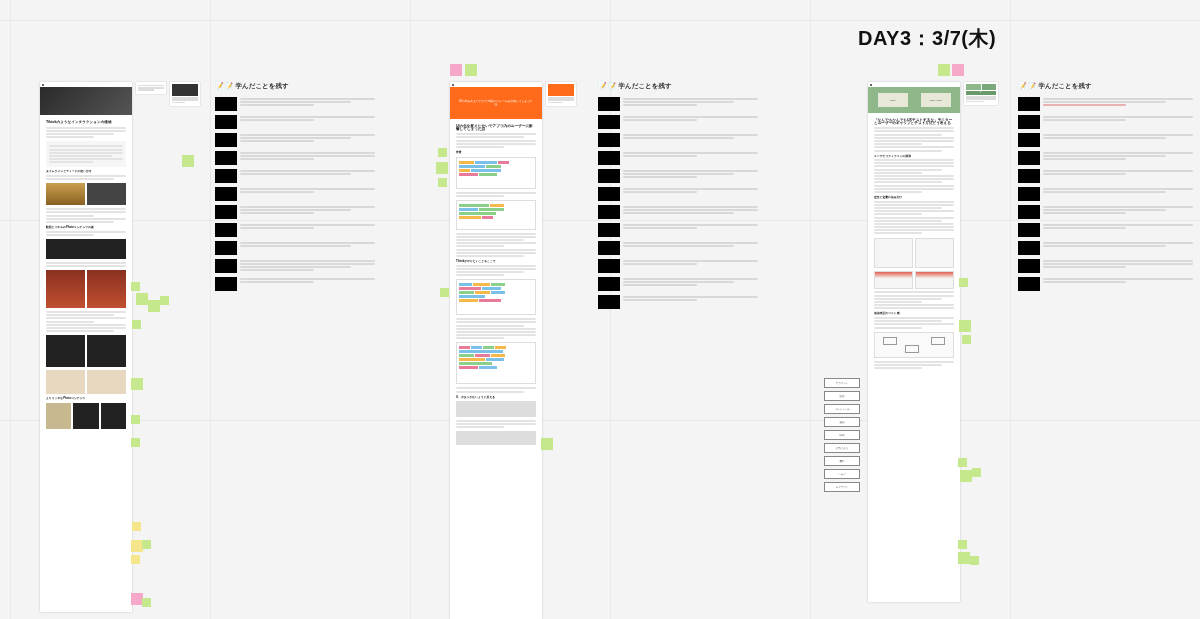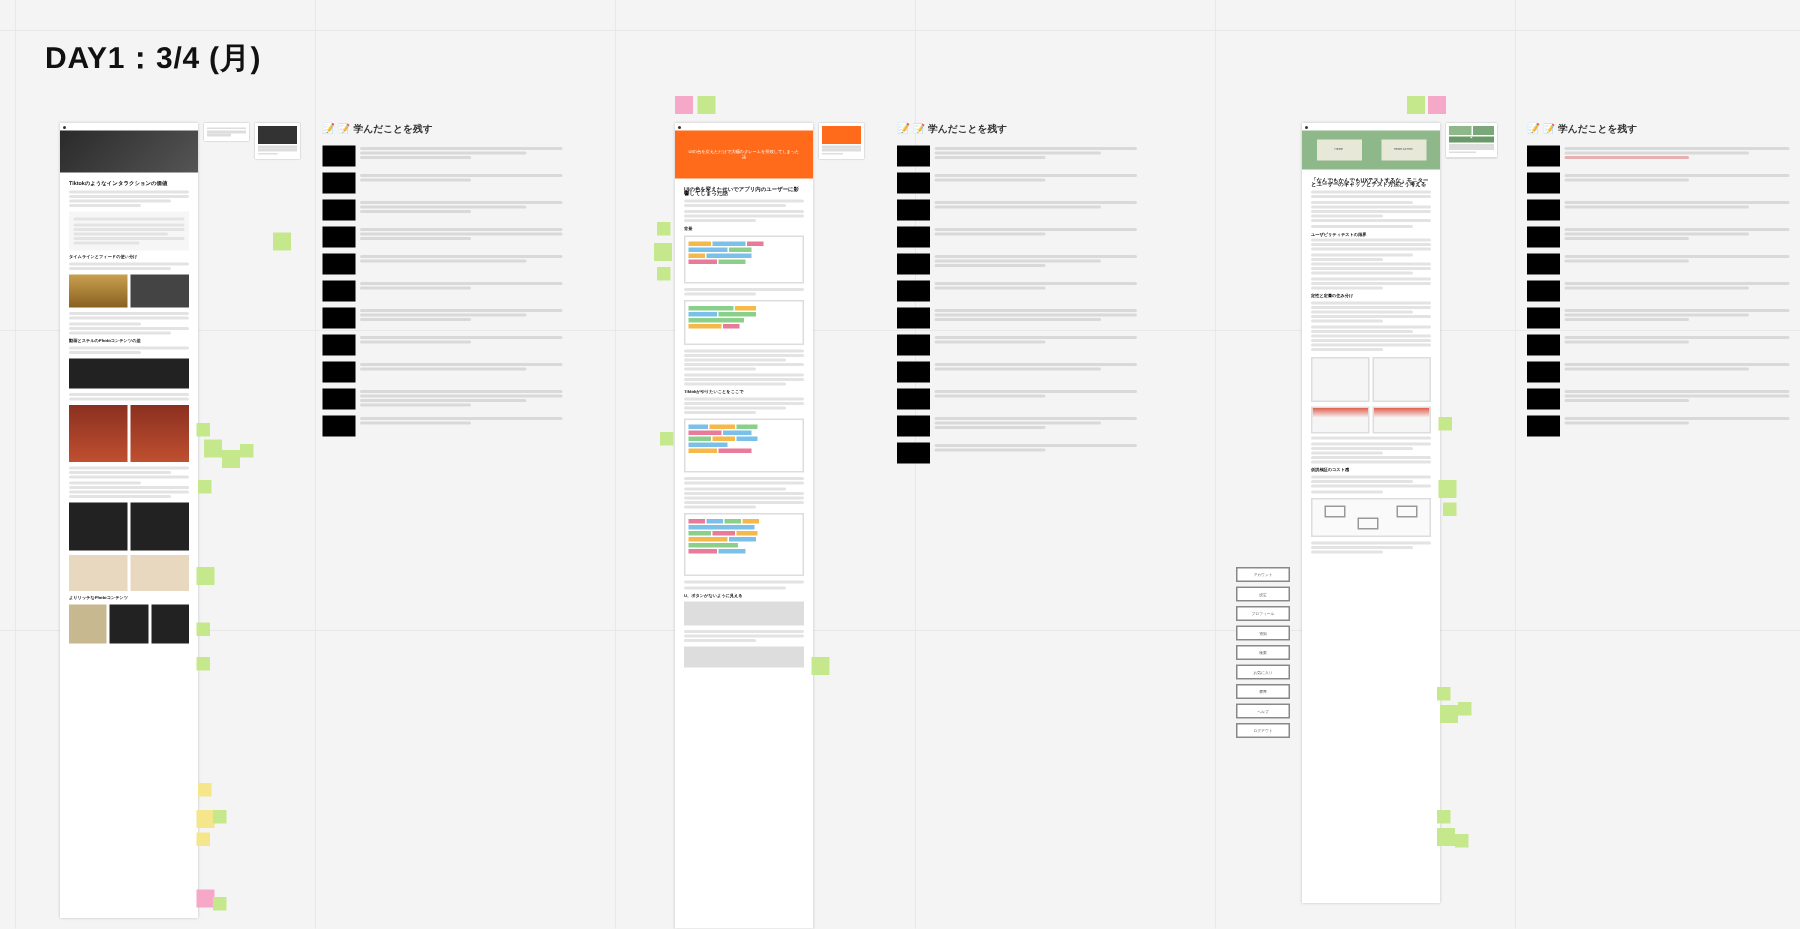--- a/index.html
+++ b/index.html
@@ -134,23 +134,20 @@
   .chartish .bar span { display:block; height:100%; }
 
   
   .red-text { color:#d33; }
 </style>
 </head>
 <body>
 
 <div class="canvas">
 
-  <div class="day-section" style="left:30px">
-    <div class="day-title">DAY1：3/4 (月)</div>
-  </div>
 
   <div class="article" style="left:40px; top:82px; height:530px">
     <div class="hdr">
         <span class="dot"></span>
       </div>
     <div class="hero" style="height:28px;background:linear-gradient(135deg,#2a2a2a,#555);"></div>
     <div class="body">
       <div class="h1">Tiktokのようなインタラクションの価値</div>
       <div class="para"></div>
         <div class="para"></div>
@@ -569,20 +566,23 @@
       </div>
     <div class="note-row">
         <div class="avatar"></div>
         <div class="txt">
           <div class="l"></div>
           <div class="l s"></div>
         </div>
       </div>
   </div>
 
+  <div class="day-section" style="left:858px">
+    <div class="day-title">DAY3：3/7(木)</div>
+  </div>
 
   <div class="sticky" style="left:938px;top:64px"></div>
   <div class="sticky pink" style="left:952px;top:64px"></div>
 
   <div class="article" style="left:868px; top:82px; height:520px">
     <div class="hdr">
         <span class="dot"></span>
       </div>
     <div class="hero" style="height:26px;background:#8fb88a;display:flex;align-items:center;justify-content:space-around;padding:3px">
       <div style="background:#e8e8d8;width:30px;height:14px;font-size:2px;color:#555;display:flex;align-items:center;justify-content:center">HERE</div>

